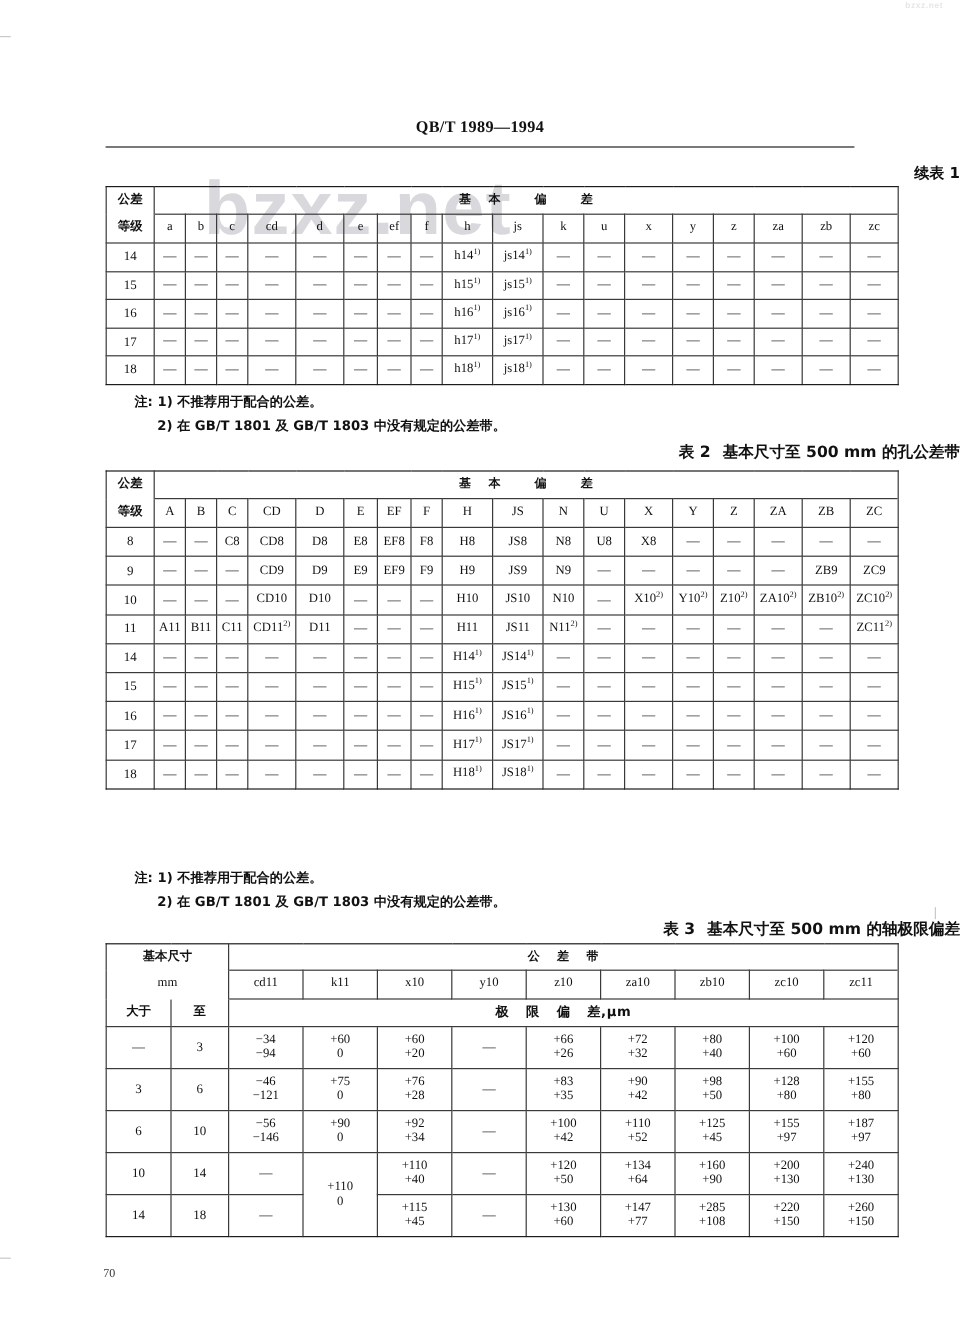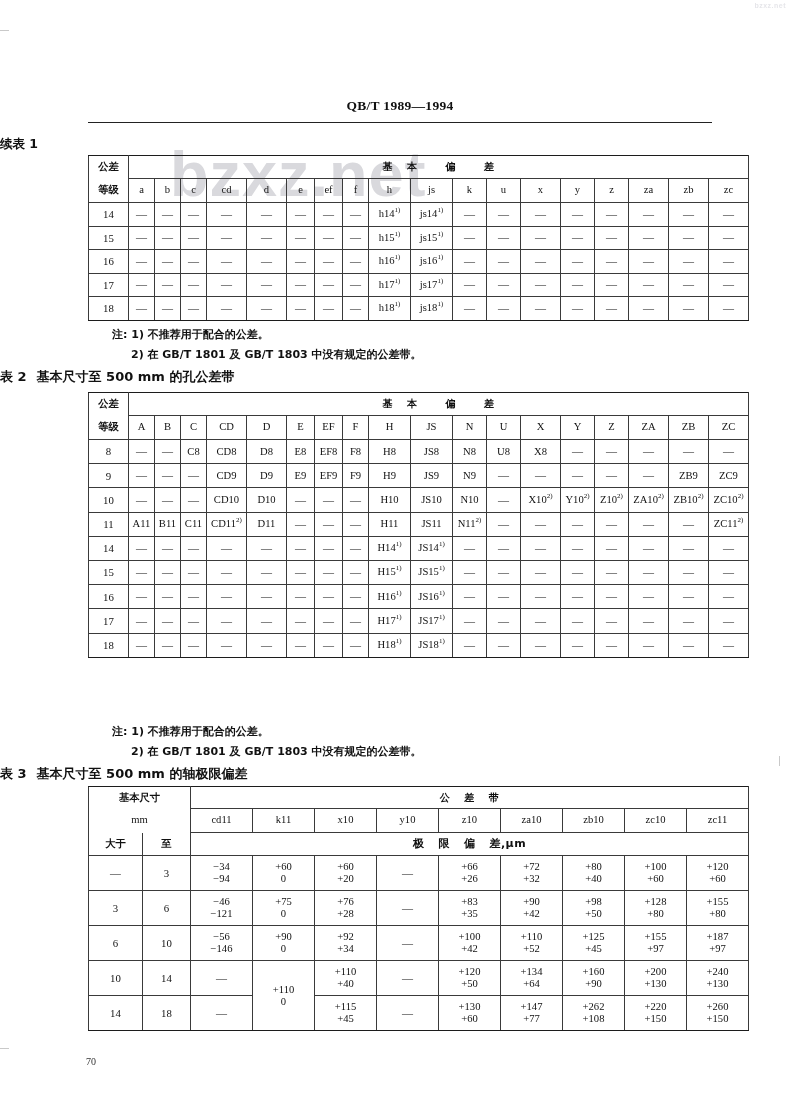--- a/index.html
+++ b/index.html
@@ -34,21 +34,21 @@
     position:absolute;left:0;right:0;top:98px;
     text-align:center;
     font-family:"Liberation Serif","DejaVu Serif",serif;
     font-weight:bold;font-size:13.5px;letter-spacing:.3px;
   }
   .headrule{position:absolute;left:88px;right:88px;top:122px;border-top:1.1px solid #222;}
 
   
   .caption{
     position:absolute;left:0;right:0;
-    text-align:left;font-size:12.5px;
+    text-align:right;font-size:12.5px;
   }
   .caption .sp{display:inline-block;width:10px;}
 
   
   .note{position:absolute;font-size:11.3px;white-space:nowrap;}
 
   
   table{
     border-collapse:collapse;
     font-size:10.6px;
@@ -779,21 +779,21 @@
                 </div>
               </td>
               <td class="thick-bot">
                 <div class="stack">
                   <div>+147</div>
                   <div>+77</div>
                 </div>
               </td>
               <td class="thick-bot">
                 <div class="stack">
-                  <div>+262</div>
+                  <div>+285</div>
                   <div>+108</div>
                 </div>
               </td>
               <td class="thick-bot">
                 <div class="stack">
                   <div>+220</div>
                   <div>+150</div>
                 </div>
               </td>
               <td class="thick-bot">

